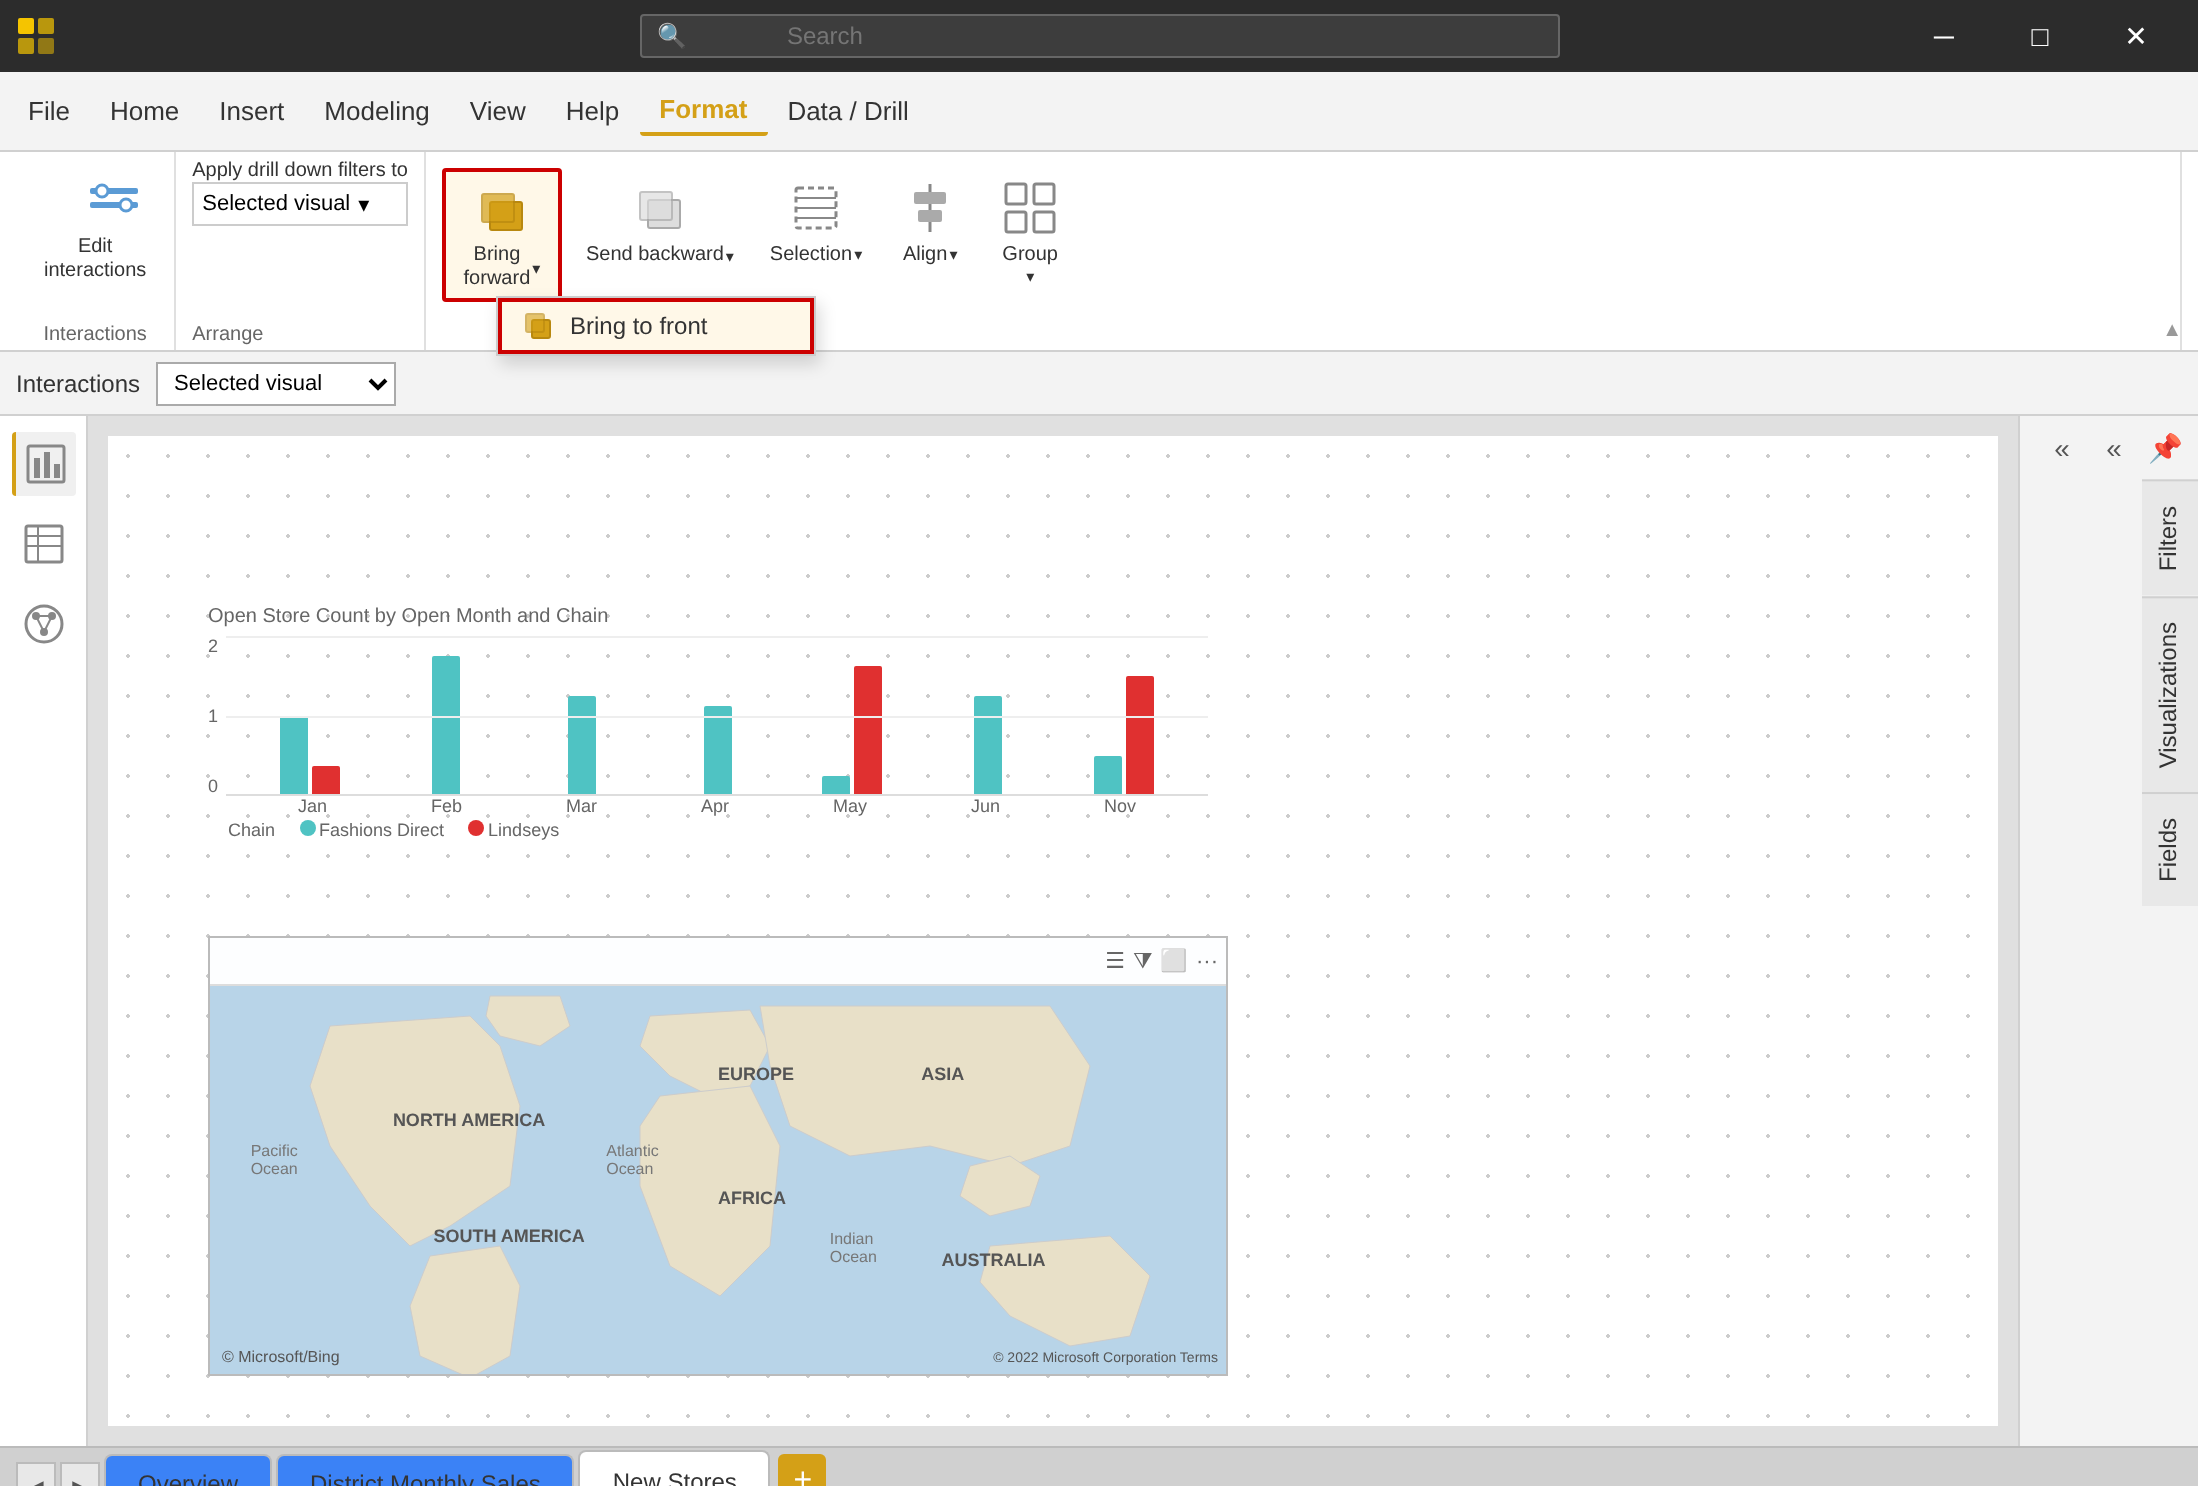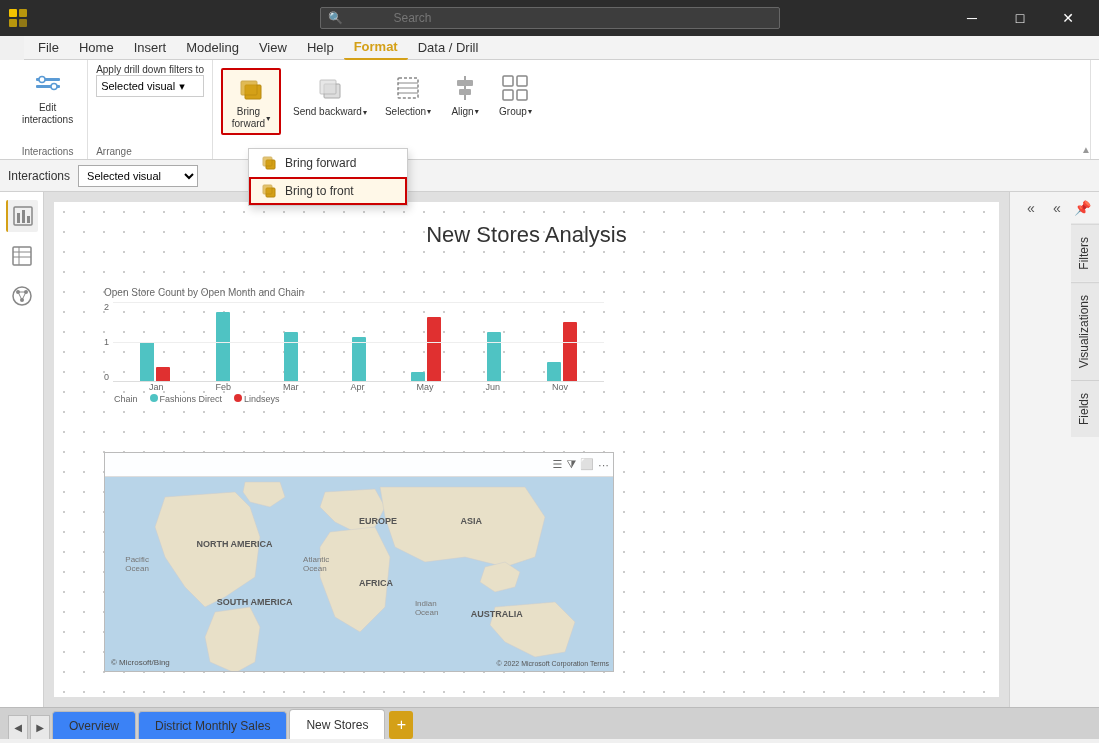--- a/index.html
+++ b/index.html
@@ -44,27 +44,26 @@
       outline: none;
       color: #ccc;
       font-size: 12px;
       flex: 1;
       margin-left: 44px;
     }
     .search-icon { color: #aaa; font-size: 12px; }
 
     
     .menu-bar {
-      height: 24px;
+      height: 40px;
       background: #f3f3f3;
       display: flex;
       align-items: center;
       padding: 0 4px;
       border-bottom: 1px solid #d0d0d0;
-      margin-left: 24px;
     }
     .menu-item {
       padding: 4px 10px;
       font-size: 13px;
       color: #333;
       cursor: pointer;
       border-radius: 2px;
     }
     .menu-item.active { color: #d4a017; border-bottom: 2px solid #d4a017; font-weight: 600; }
 
@@ -486,21 +485,21 @@
   <div class="menu-item">Modeling</div>
   <div class="menu-item">View</div>
   <div class="menu-item">Help</div>
   <div class="menu-item active">Format</div>
   <div class="menu-item">Data / Drill</div>
 </div>
 
 <div class="ribbon" style="position:relative;">
 
   <div class="interactions-section">
-    <div class="ribbon-btn-large" style="align-items:center;">
+    <div class="ribbon-btn-large" style="align-items:flex-end;">
       <div class="icon-large">
         <svg width="32" height="32" viewBox="0 0 32 32">
           <rect x="4" y="10" width="24" height="3" rx="1" fill="#5b9bd5"></rect>
           <rect x="4" y="17" width="24" height="3" rx="1" fill="#5b9bd5"></rect>
           <circle cx="10" cy="11.5" r="3" fill="#fff" stroke="#5b9bd5" stroke-width="1.5"></circle>
           <circle cx="22" cy="18.5" r="3" fill="#fff" stroke="#5b9bd5" stroke-width="1.5"></circle>
         </svg>
       </div>
       <span style="font-size:10px; text-align:center; line-height:1.2;">Edit<br>interactions</span>
     </div>
@@ -577,21 +576,21 @@
 
       <div class="ribbon-btn-large" style="align-items:center;">
         <div class="icon-large">
           <svg width="32" height="32" viewBox="0 0 32 32">
             <rect x="4" y="4" width="10" height="10" rx="1" fill="none" stroke="#888" stroke-width="1.5"></rect>
             <rect x="18" y="4" width="10" height="10" rx="1" fill="none" stroke="#888" stroke-width="1.5"></rect>
             <rect x="4" y="18" width="10" height="10" rx="1" fill="none" stroke="#888" stroke-width="1.5"></rect>
             <rect x="18" y="18" width="10" height="10" rx="1" fill="none" stroke="#888" stroke-width="1.5"></rect>
           </svg>
         </div>
-        <div style="display:flex; align-items:center; gap:1px;">
+        <div style="display:flex; align-items:center; gap:1px;flex-direction:column;">
           <span style="font-size:10px;">Group</span>
           <span style="font-size:8px;">▾</span>
         </div>
       </div>
     </div>
   </div>
 
   <div class="ribbon-collapse">▲</div>
 </div>
 
@@ -630,21 +629,20 @@
         <line x1="7" y1="7" x2="15" y2="7" stroke="#888" stroke-width="1"></line>
         <line x1="7" y1="7" x2="11" y2="15" stroke="#888" stroke-width="1"></line>
         <line x1="15" y1="7" x2="11" y2="15" stroke="#888" stroke-width="1"></line>
       </svg>
     </div>
   </div>
 
   <div class="canvas-area">
     <div class="canvas-bg">
 
-      <div class="chart-title">New Stores Analysis</div>
 
       <div class="bar-chart-container">
         <div class="bar-chart-title">Open Store Count by Open Month and Chain</div>
         <div style="display:flex; gap:0;">
 
           <div style="display:flex; flex-direction:column; justify-content:space-between; align-items:flex-end; padding-right:4px; height:80px; font-size:9px; color:#666;">
             <span>2</span>
             <span>1</span>
             <span>0</span>
           </div>
@@ -758,27 +756,20 @@
     </div>
     <div class="right-panel-tabs">
       <div class="right-panel-tab">Filters</div>
       <div class="right-panel-tab">Visualizations</div>
       <div class="right-panel-tab">Fields</div>
     </div>
   </div>
 </div>
 
 <div class="dropdown-menu">
-  <div class="dropdown-item">
-    <svg width="16" height="16" viewBox="0 0 16 16">
-      <rect x="5" y="5" width="9" height="9" rx="1" fill="#d4a017" stroke="#b8880f" stroke-width="1"></rect>
-      <rect x="2" y="2" width="9" height="9" rx="1" fill="#d4a017" stroke="#b8880f" stroke-width="1" opacity="0.6"></rect>
-    </svg>
-    <span>Bring forward</span>
-  </div>
   <div class="dropdown-item highlighted">
     <svg width="16" height="16" viewBox="0 0 16 16">
       <rect x="5" y="5" width="9" height="9" rx="1" fill="#d4a017" stroke="#b8880f" stroke-width="1"></rect>
       <rect x="2" y="2" width="9" height="9" rx="1" fill="#d4a017" stroke="#b8880f" stroke-width="1" opacity="0.6"></rect>
     </svg>
     <span>Bring to front</span>
   </div>
 </div>
 
 <div class="tab-bar">

